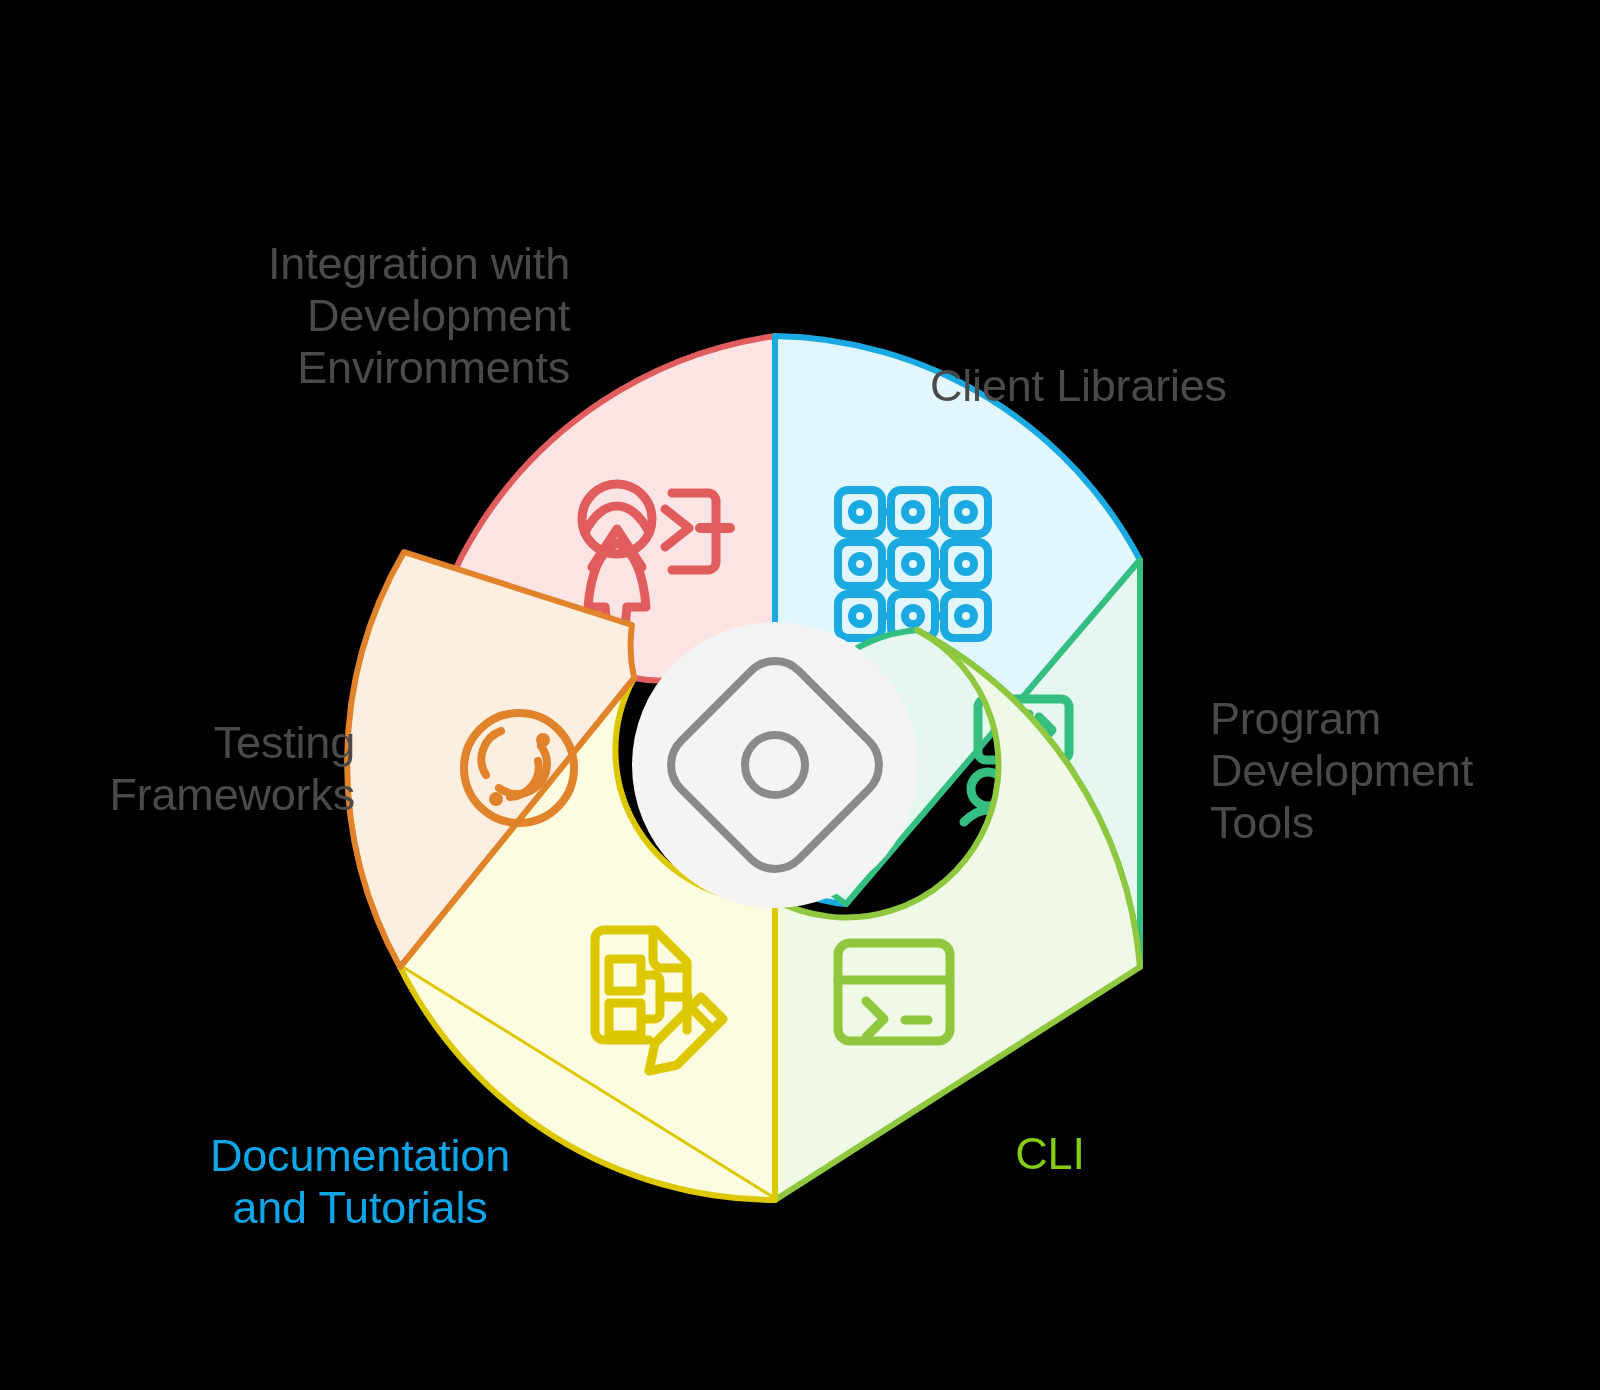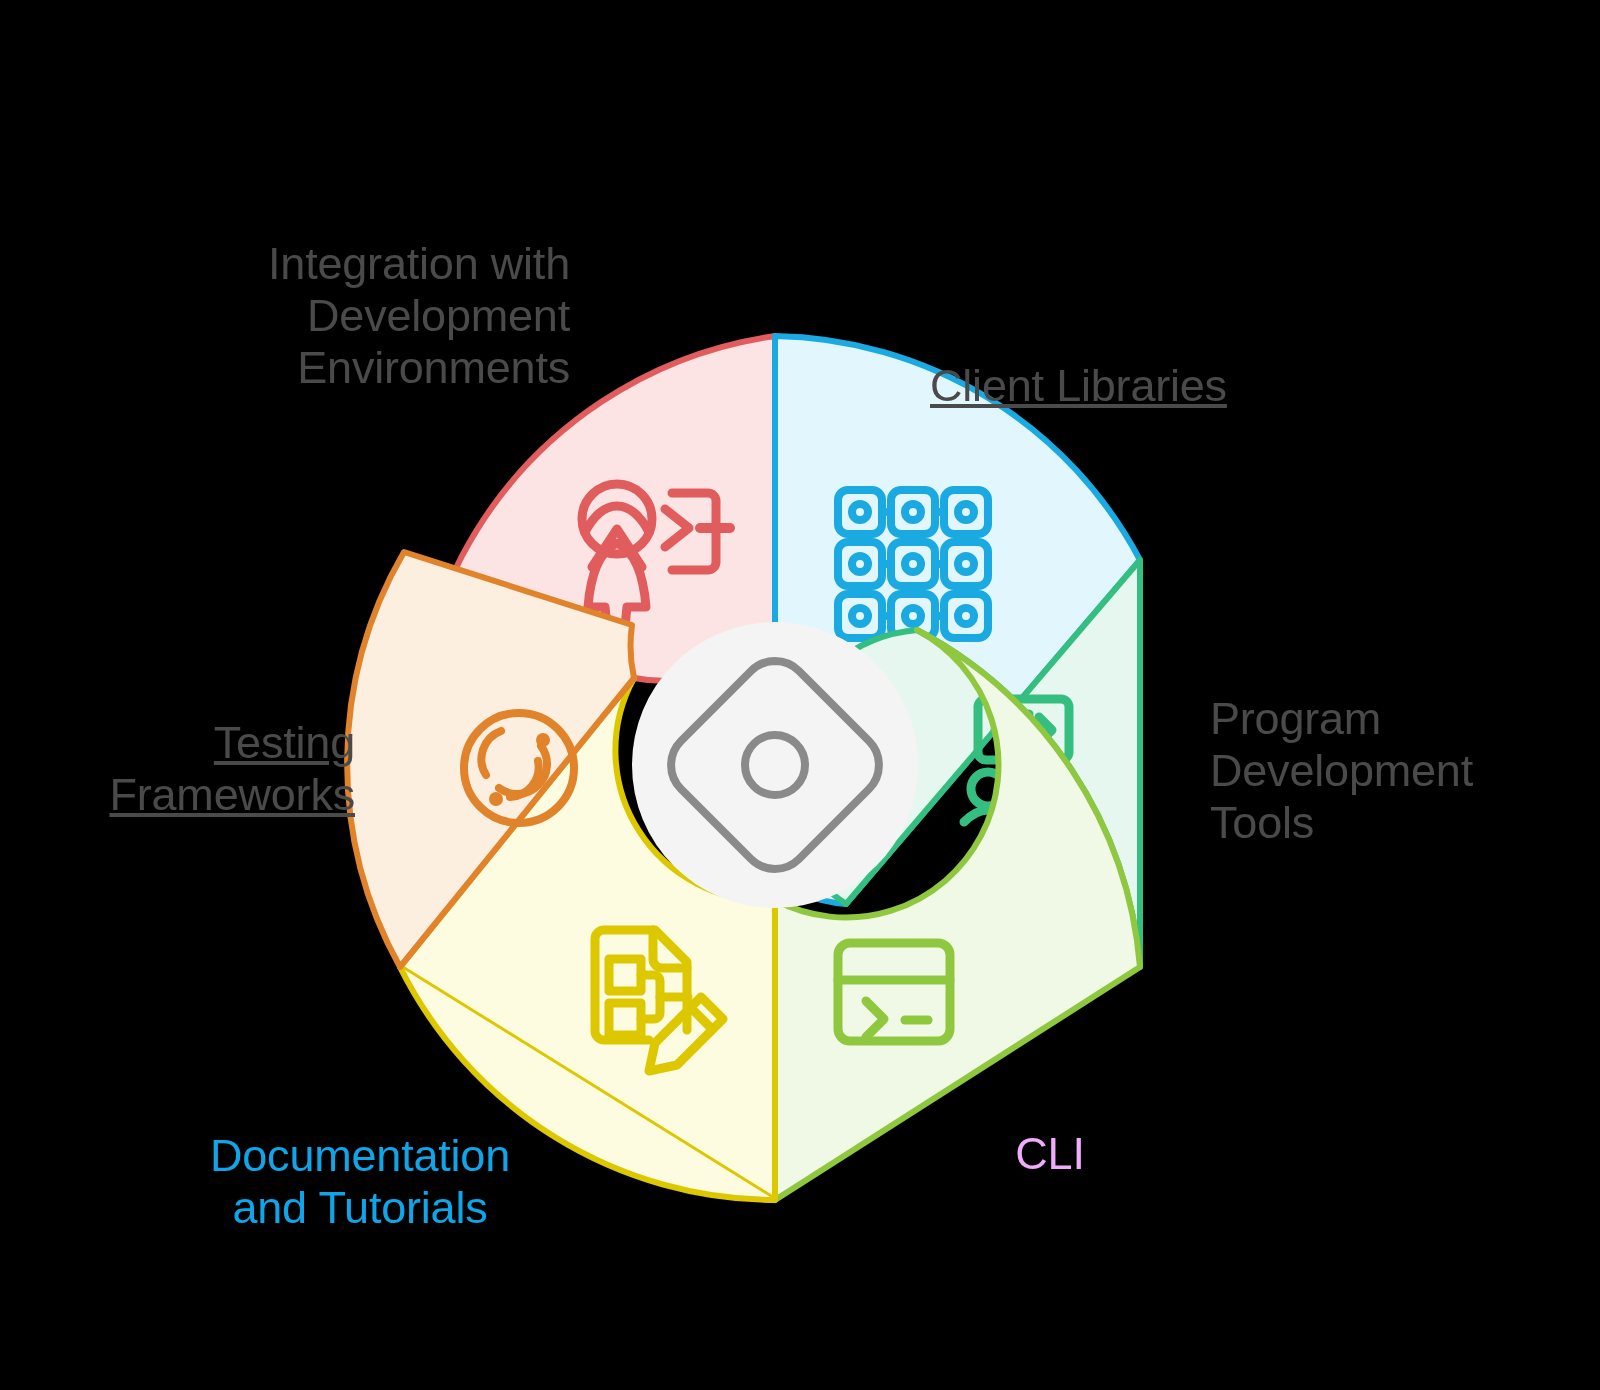--- a/index.html
+++ b/index.html
@@ -64,21 +64,20 @@
     left: 160px;
     top: 1130px;
     width: 400px;
     text-align: center;
   }
   #label-testing {
     left: 60px;
     top: 717px;
     width: 295px;
     text-align: right;
-    text-decoration: underline;
   }
 </style>
 </head>
 <body>
 
 <div id="stage" style="background: rgb(0, 0, 0);">
 
   <svg id="wheel" viewBox="0 0 1600 1390" xmlns="http://www.w3.org/2000/svg">
 
     <g>
@@ -192,27 +191,27 @@
       <circle cx="775" cy="765" r="143" fill="#f4f4f4" stroke="none"></circle>
       <path d="M 775,661 a 34,34 0 0 1 24,10 l 70,70 a 34,34 0 0 1 0,48 l -70,70 a 34,34 0 0 1 -48,0 l -70,-70 a 34,34 0 0 1 0,-48 l 70,-70 a 34,34 0 0 1 24,-10 z" fill="none" stroke="#8a8a8a" stroke-width="8"></path>
       <circle cx="775" cy="765" r="30" fill="none" stroke="#8a8a8a" stroke-width="8"></circle>
     </g>
   </svg>
 
   <div class="seg-label" id="label-integration" style="color: rgb(74, 74, 74);">Integration with
 Development
 Environments</div>
 
-  <div class="seg-label" id="label-client" style="color: rgb(74, 74, 74); text-decoration: underline;">Client Libraries</div>
+  <div class="seg-label" id="label-client" style="color: rgb(74, 74, 74);">Client Libraries</div>
 
   <div class="seg-label" id="label-progtools" style="color: rgb(74, 74, 74); margin-left: 12px;">Program
 Development
 Tools</div>
 
-  <div class="seg-label" id="label-cli" style="color: #f0abfc;">CLI</div>
+  <div class="seg-label" id="label-cli" style="color: #84cc16;">CLI</div>
 
   <div class="seg-label" id="label-docs" style="color: #0ea5e9;">Documentation
 and Tutorials</div>
 
   <div class="seg-label" id="label-testing" style="color: rgb(74, 74, 74);">Testing
 Frameworks</div>
 
 </div>
 
 </body></html>

